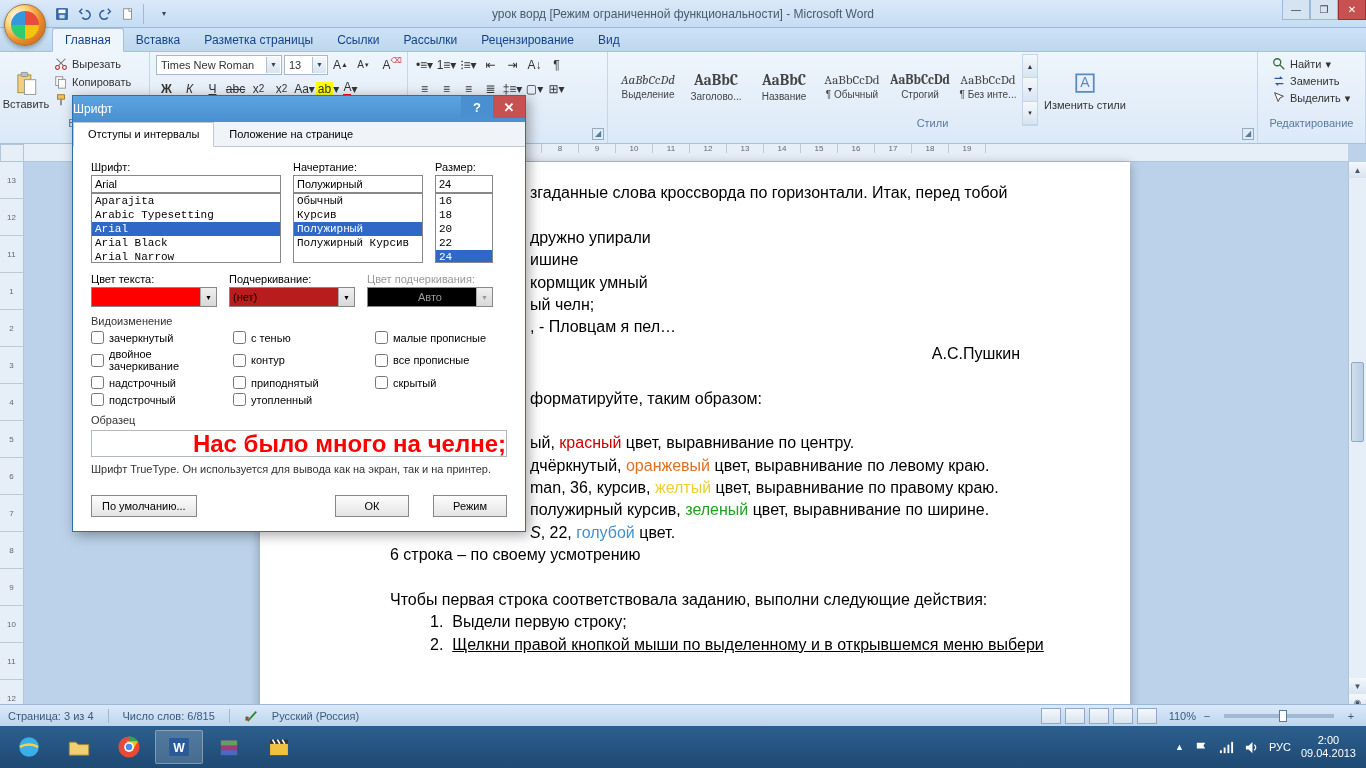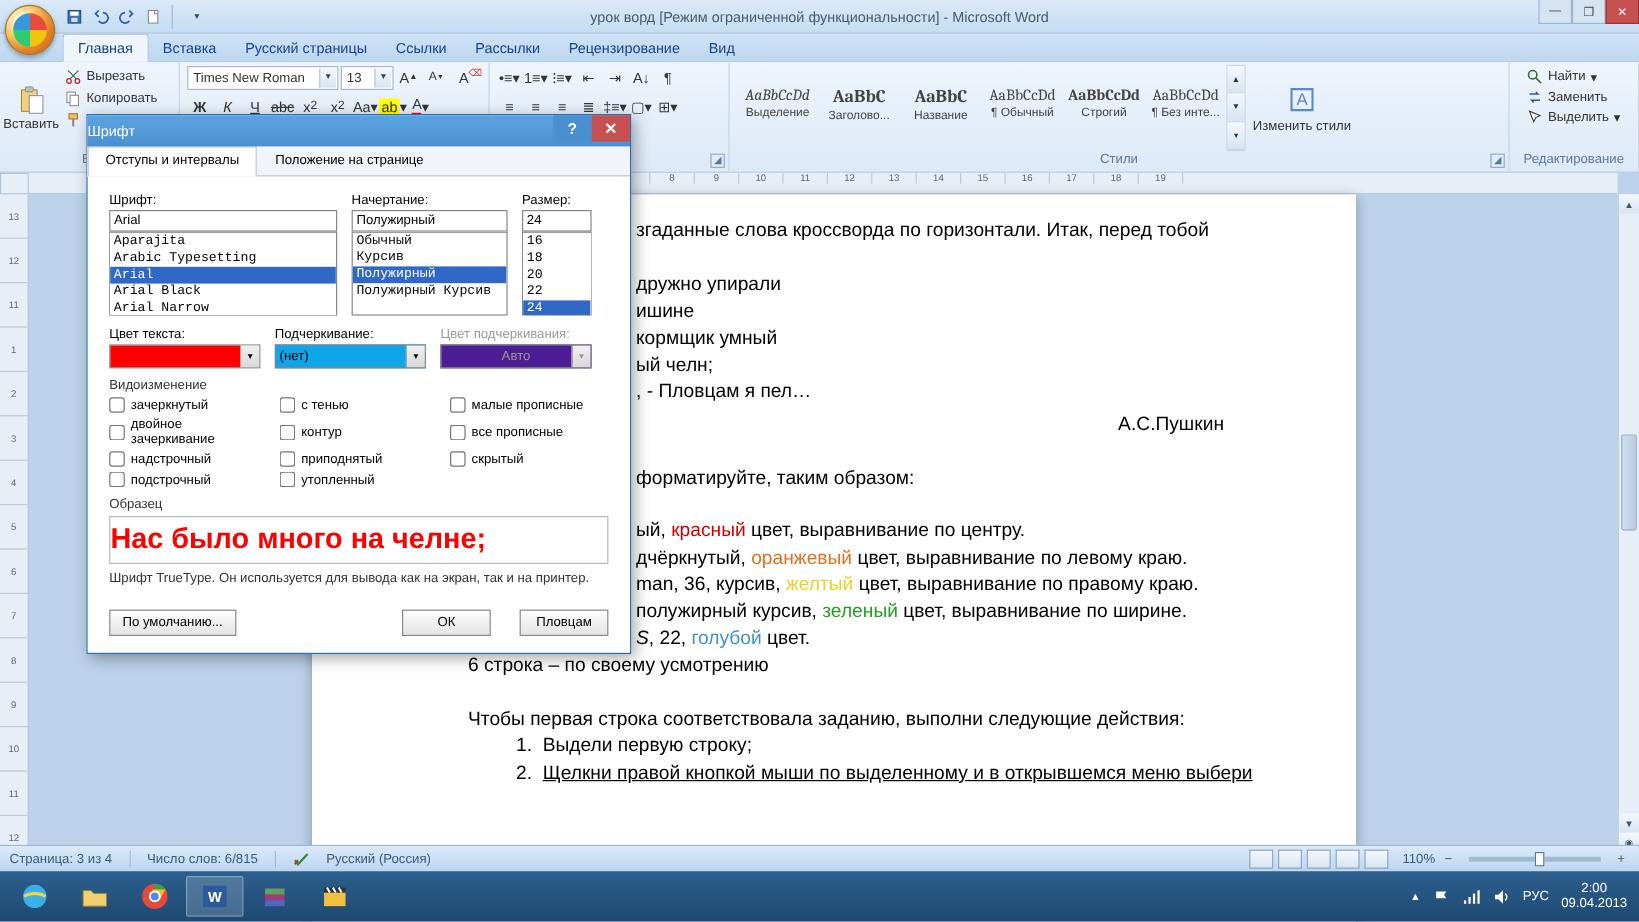--- a/index.html
+++ b/index.html
@@ -19,21 +19,21 @@
 .win-btn.close { background: #c75050; color: #fff; border-color:#a03030;}
 
 
 .ribbon-tabs { height: 24px; background: linear-gradient(#cde2f6, #bdd7ee); display: flex; align-items: flex-end; padding-left: 52px; font-size: 12px; border-bottom: 1px solid #a7c0db; }
 .rtab { padding: 4px 12px; color: #15428b; cursor: pointer; }
 .rtab.active { background: #eef5fc; border: 1px solid #a7c0db; border-bottom: 1px solid #eef5fc; border-radius: 3px 3px 0 0; margin-bottom: -1px; }
 
 
 .ribbon { height: 92px; background: linear-gradient(#eef5fc, #dce9f7); border-bottom: 1px solid #a7c0db; display: flex; font-size: 11px; color: #333; }
 .rgroup { border-right: 1px solid #c4d6ea; padding: 2px 6px 0; display: flex; flex-direction: column; position: relative; }
-.rgroup-label { position: absolute; bottom: 4px; left: 0; right: 0; text-align: center; color: #5a7a9a; font-size: 11px; }
+.rgroup-label { position: absolute; bottom: 14px; left: 0; right: 0; text-align: center; color: #5a7a9a; font-size: 11px; }
 .rgroup-dlg { position: absolute; right: 3px; bottom: 3px; width: 12px; height: 12px; border: 1px solid #9ab; font-size: 8px; text-align: center; line-height: 10px; color: #5a7a9a; }
 
 
 .clip-top { display: flex; gap: 4px; height: 72px; }
 .paste-btn { width: 40px; display: flex; flex-direction: column; align-items: center; justify-content: center; gap: 2px; }
 .paste-btn svg { width: 26px; height: 26px; }
 .clip-list { display: flex; flex-direction: column; gap: 2px; padding-top: 2px; }
 .clip-item { display: flex; align-items: center; gap: 4px; padding: 1px 4px; }
 .clip-item svg { width: 14px; height: 14px; }
 
@@ -86,29 +86,29 @@
 .dlg-tab { padding: 5px 14px; border: 1px solid transparent; font-size: 11px; cursor:pointer; }
 .dlg-tab.active { background: #fff; border: 1px solid #c0c8d0; border-bottom: 1px solid #fff; margin-bottom: -1px; }
 .dlg-body { padding: 14px 18px 10px; }
 .dlg-row { display: flex; gap: 12px; margin-bottom: 2px; }
 .dlg-col { display: flex; flex-direction: column; }
 .dlg-label { font-size: 11px; margin-bottom: 2px; }
 .dinput { height: 18px; border: 1px solid #888; padding: 0 3px; font-size: 11px; width: 100%; }
 .dlist { border: 1px solid #888; height: 70px; overflow-y: scroll; font-size: 11px; background:#fff; }
 .dlist div { padding: 0 3px; line-height: 14px; font-family: Liberation Mono, monospace; }
 .dlist div.sel2 { background: #3068c8; color: #fff; }
-.dsel { height: 20px; border: 1px solid #888; background:#0ea5e9; position:relative; display:flex; align-items:center; padding:0 3px;}
+.dsel { height: 20px; border: 1px solid #888; background:#b91c1c; position:relative; display:flex; align-items:center; padding:0 3px;}
 .dsel .dd{position:absolute;right:0;top:0;bottom:0;width:16px;background:linear-gradient(#f0f0f0,#d8d8d8);border-left:1px solid #aaa;display:flex;align-items:center;justify-content:center;font-size:7px;}
 .color-sw { height:20px; border:1px solid #888; display:flex; }
 .color-sw .cfill{flex:1;background:#ff0000;}
 .chk-grid { display: grid; grid-template-columns: 1fr 1fr 1fr; gap: 4px 10px; margin-top: 4px; }
 .chk { display: flex; align-items: center; gap: 5px; font-size: 11px; }
 .chk input { width: 13px; height: 13px; }
 .fieldset-label { font-size: 11px; margin: 8px 0 4px; color:#333; }
-.preview-box { border: 1px solid #b0b8c0; height: 40px; display: flex; align-items: center; justify-content: flex-start; margin-top:4px; }
+.preview-box { border: 1px solid #b0b8c0; height: 27px; display: flex; align-items: center; justify-content: flex-end; margin-top:4px; }
 .preview-text { font-family: Arial; font-weight: bold; font-size: 24px; color: #ff0000; }
 .dlg-hint { font-size: 11px; color: #333; margin-top: 6px; }
 .dlg-buttons { display: flex; justify-content: space-between; padding: 10px 18px 14px; }
 .dlg-buttons .right { display: flex; gap: 24px; }
 .dbtn { min-width: 74px; height: 22px; border: 1px solid #888; background: linear-gradient(#fdfdfd,#e4e4e4); font-size: 11px; display:flex;align-items:center;justify-content:center; padding:0 10px; cursor:pointer; }
 .status2 { position: absolute; left: 0; right: 0; bottom: 42px; height: 22px; background: linear-gradient(#dbe9f9,#bcd6ef); border-top: 1px solid #9db8d6; display: flex; align-items: center; font-size: 11px; color: #3a5a7a; padding: 0 8px; gap: 14px; }
 .status2 .sep { border-left: 1px solid #a0b8d0; height: 14px; }
 .status-right { margin-left: auto; display: flex; align-items: center; gap: 4px; }
 .view-btn { width: 20px; height: 16px; border: 1px solid #90a8c4; background:linear-gradient(#f4f8fc,#d8e4f0); }
 .zoom-slider { width: 110px; height: 4px; background: #a0b8d0; position: relative; margin: 0 6px; }
@@ -162,21 +162,21 @@
   <div class="win-controls">
     <div class="win-btn">—</div>
     <div class="win-btn">❐</div>
     <div class="win-btn close">✕</div>
   </div>
 </div>
 
 <div class="ribbon-tabs">
   <div class="rtab active">Главная</div>
   <div class="rtab">Вставка</div>
-  <div class="rtab">Русский страницы</div>
+  <div class="rtab">Разметка страницы</div>
   <div class="rtab">Ссылки</div>
   <div class="rtab">Рассылки</div>
   <div class="rtab">Рецензирование</div>
   <div class="rtab">Вид</div>
 </div>
 
 <div class="ribbon">
 
   <div class="rgroup" style="width:150px">
     <div class="clip-top">
@@ -452,21 +452,21 @@
       </div>
       <div class="dlg-col" style="width:126px">
         <div class="dlg-label">Подчеркивание:</div>
         <div class="dsel">
             <span>(нет)</span>
             <div class="dd">▼</div>
           </div>
       </div>
       <div class="dlg-col" style="width:126px">
         <div class="dlg-label disabled">Цвет подчеркивания:</div>
-        <div class="dsel disabled" style="background:#4c1d95;justify-content:center;">
+        <div class="dsel disabled" style="background:#000000;justify-content:center;">
             <span>Авто</span>
             <div class="dd">▼</div>
           </div>
       </div>
     </div>
 
     <div class="fieldset-label">Видоизменение</div>
     <div class="chk-grid" id="effects-grid">
         <label class="chk">
           <input type="checkbox" style="">
@@ -518,21 +518,21 @@
     <div class="fieldset-label">Образец</div>
     <div class="preview-box">
       <div class="preview-text">Нас было много на челне;</div>
     </div>
     <div class="dlg-hint">Шрифт TrueType. Он используется для вывода как на экран, так и на принтер.</div>
   </div>
   <div class="dlg-buttons">
     <div class="dbtn">По умолчанию...</div>
     <div class="right">
       <div class="dbtn">ОК</div>
-      <div class="dbtn">Пловцам</div>
+      <div class="dbtn">Режим</div>
     </div>
   </div>
 </div>
 
 <div class="status2">
   <span>Страница: 3 из 4</span>
   <div class="sep"></div>
   <span>Число слов: 6/815</span>
   <div class="sep"></div>
   <svg width="14" height="14" viewBox="0 0 16 16">

